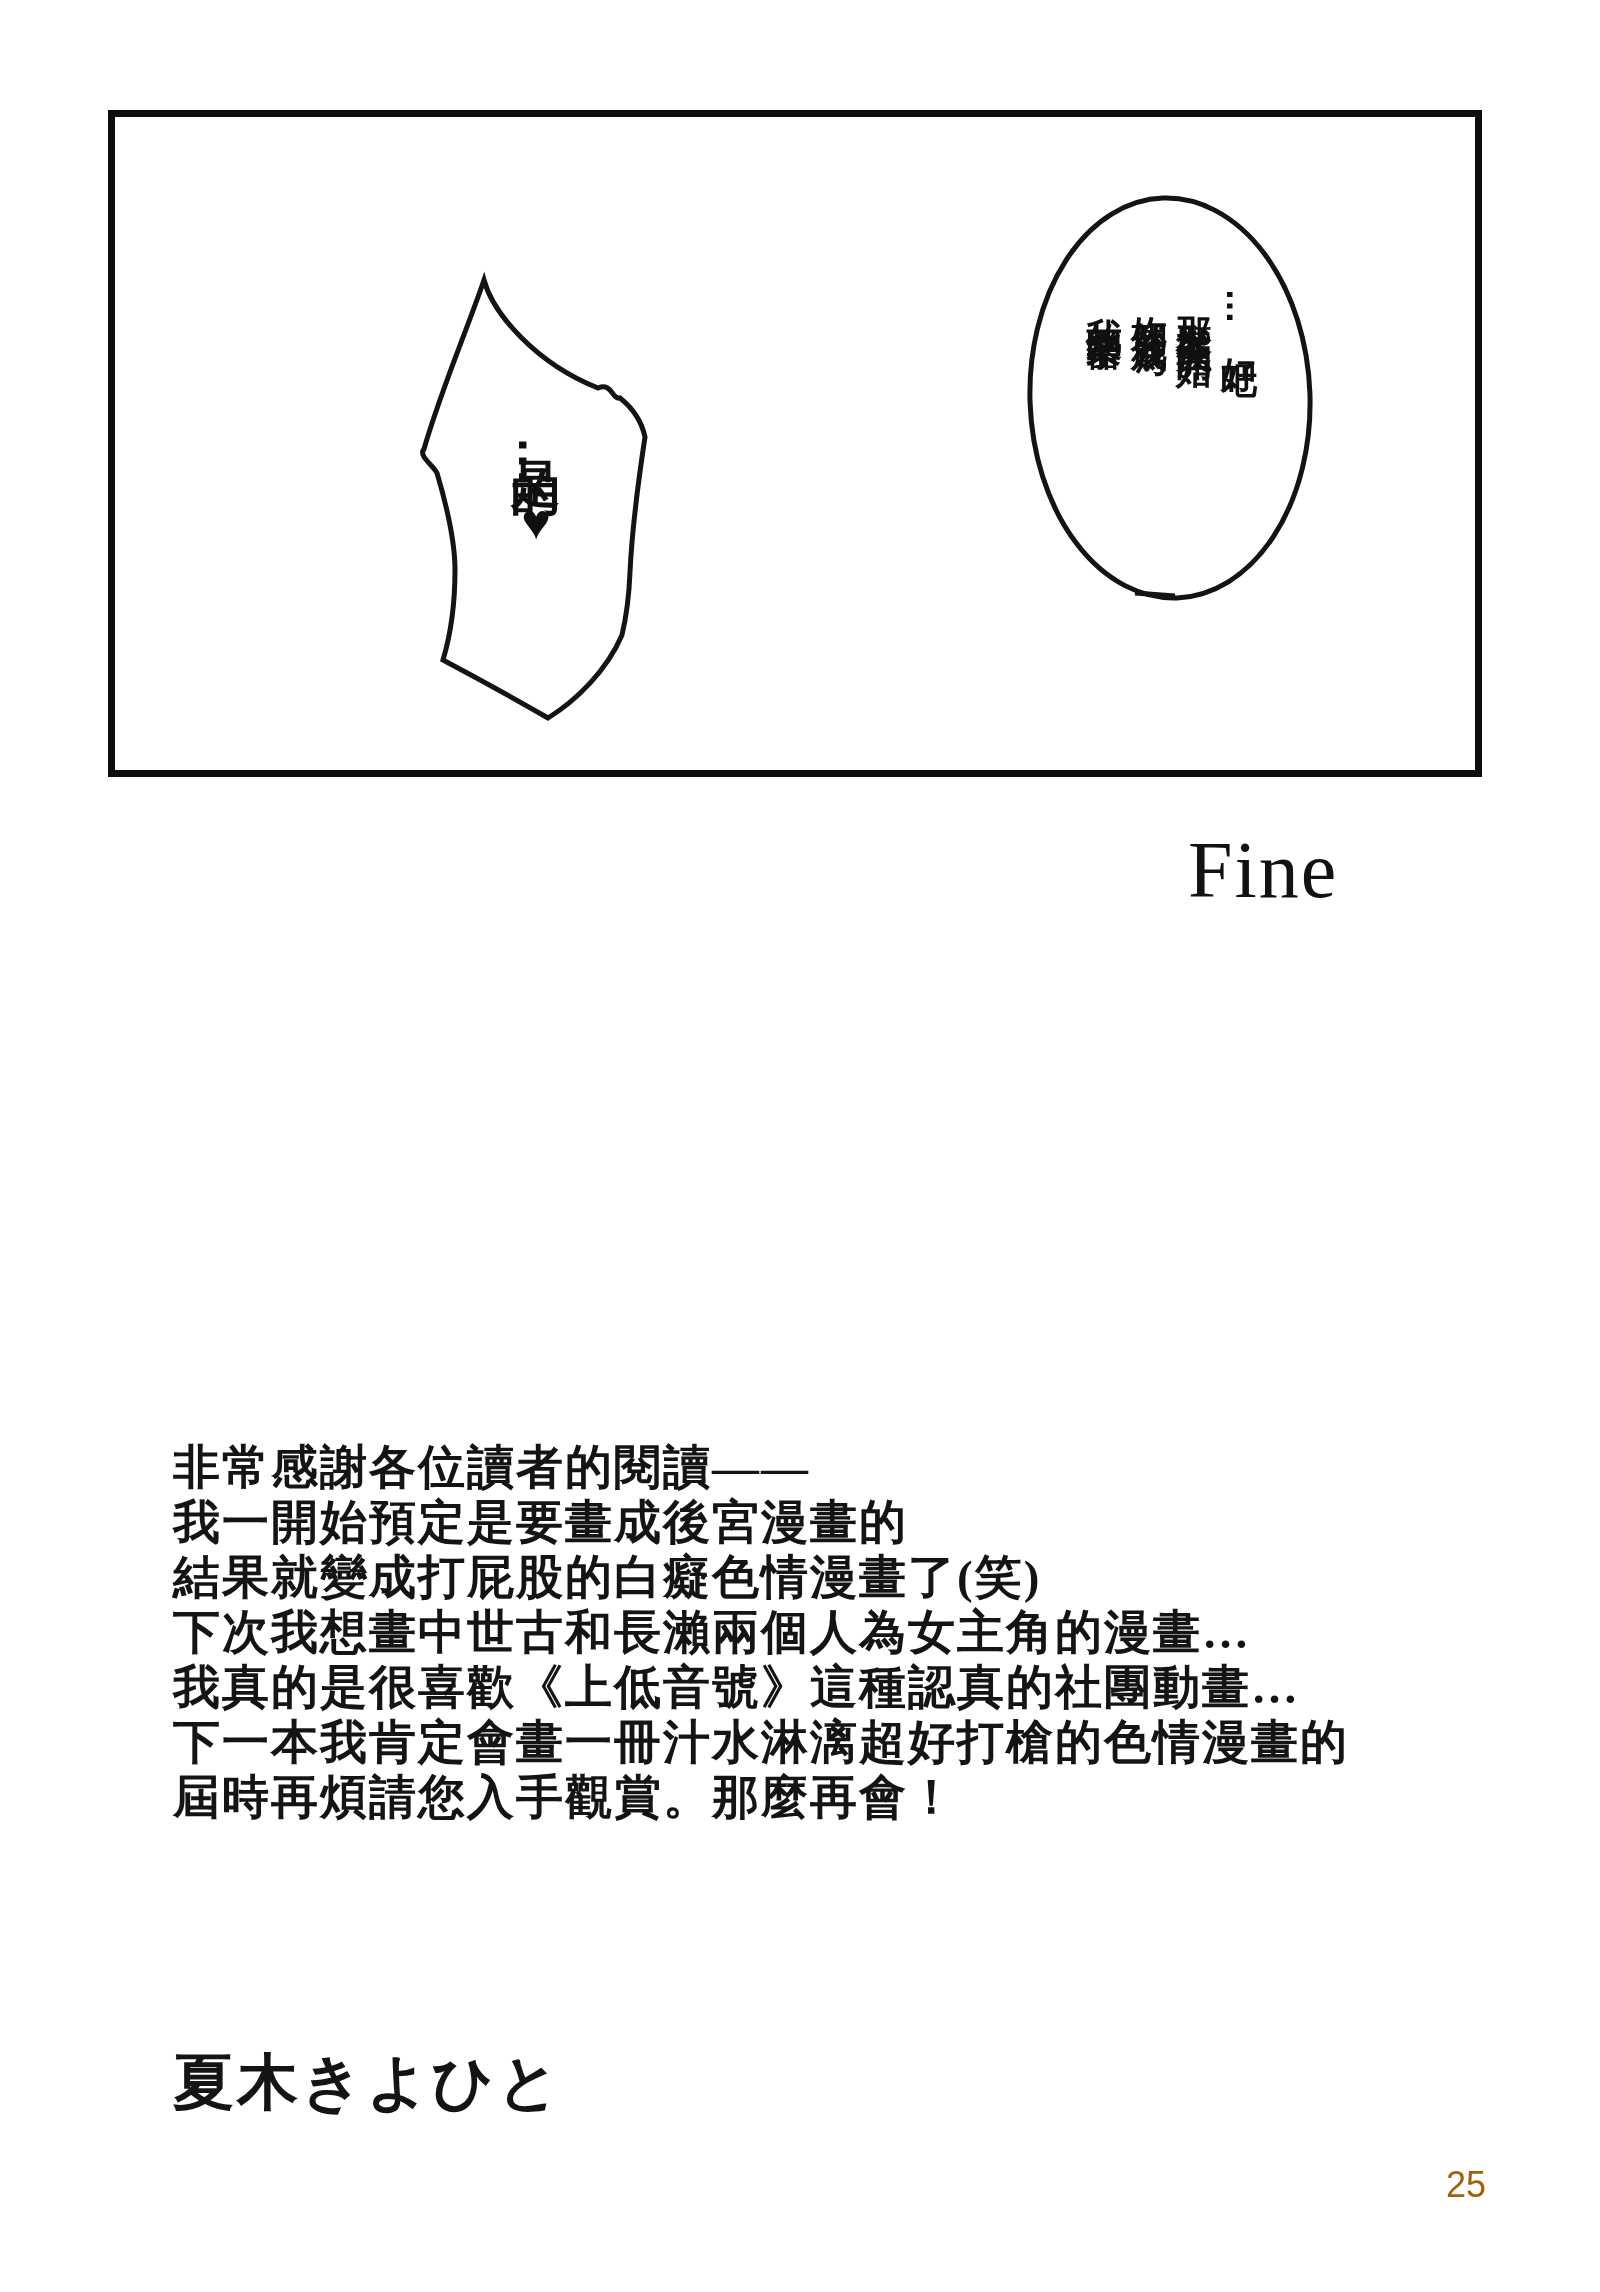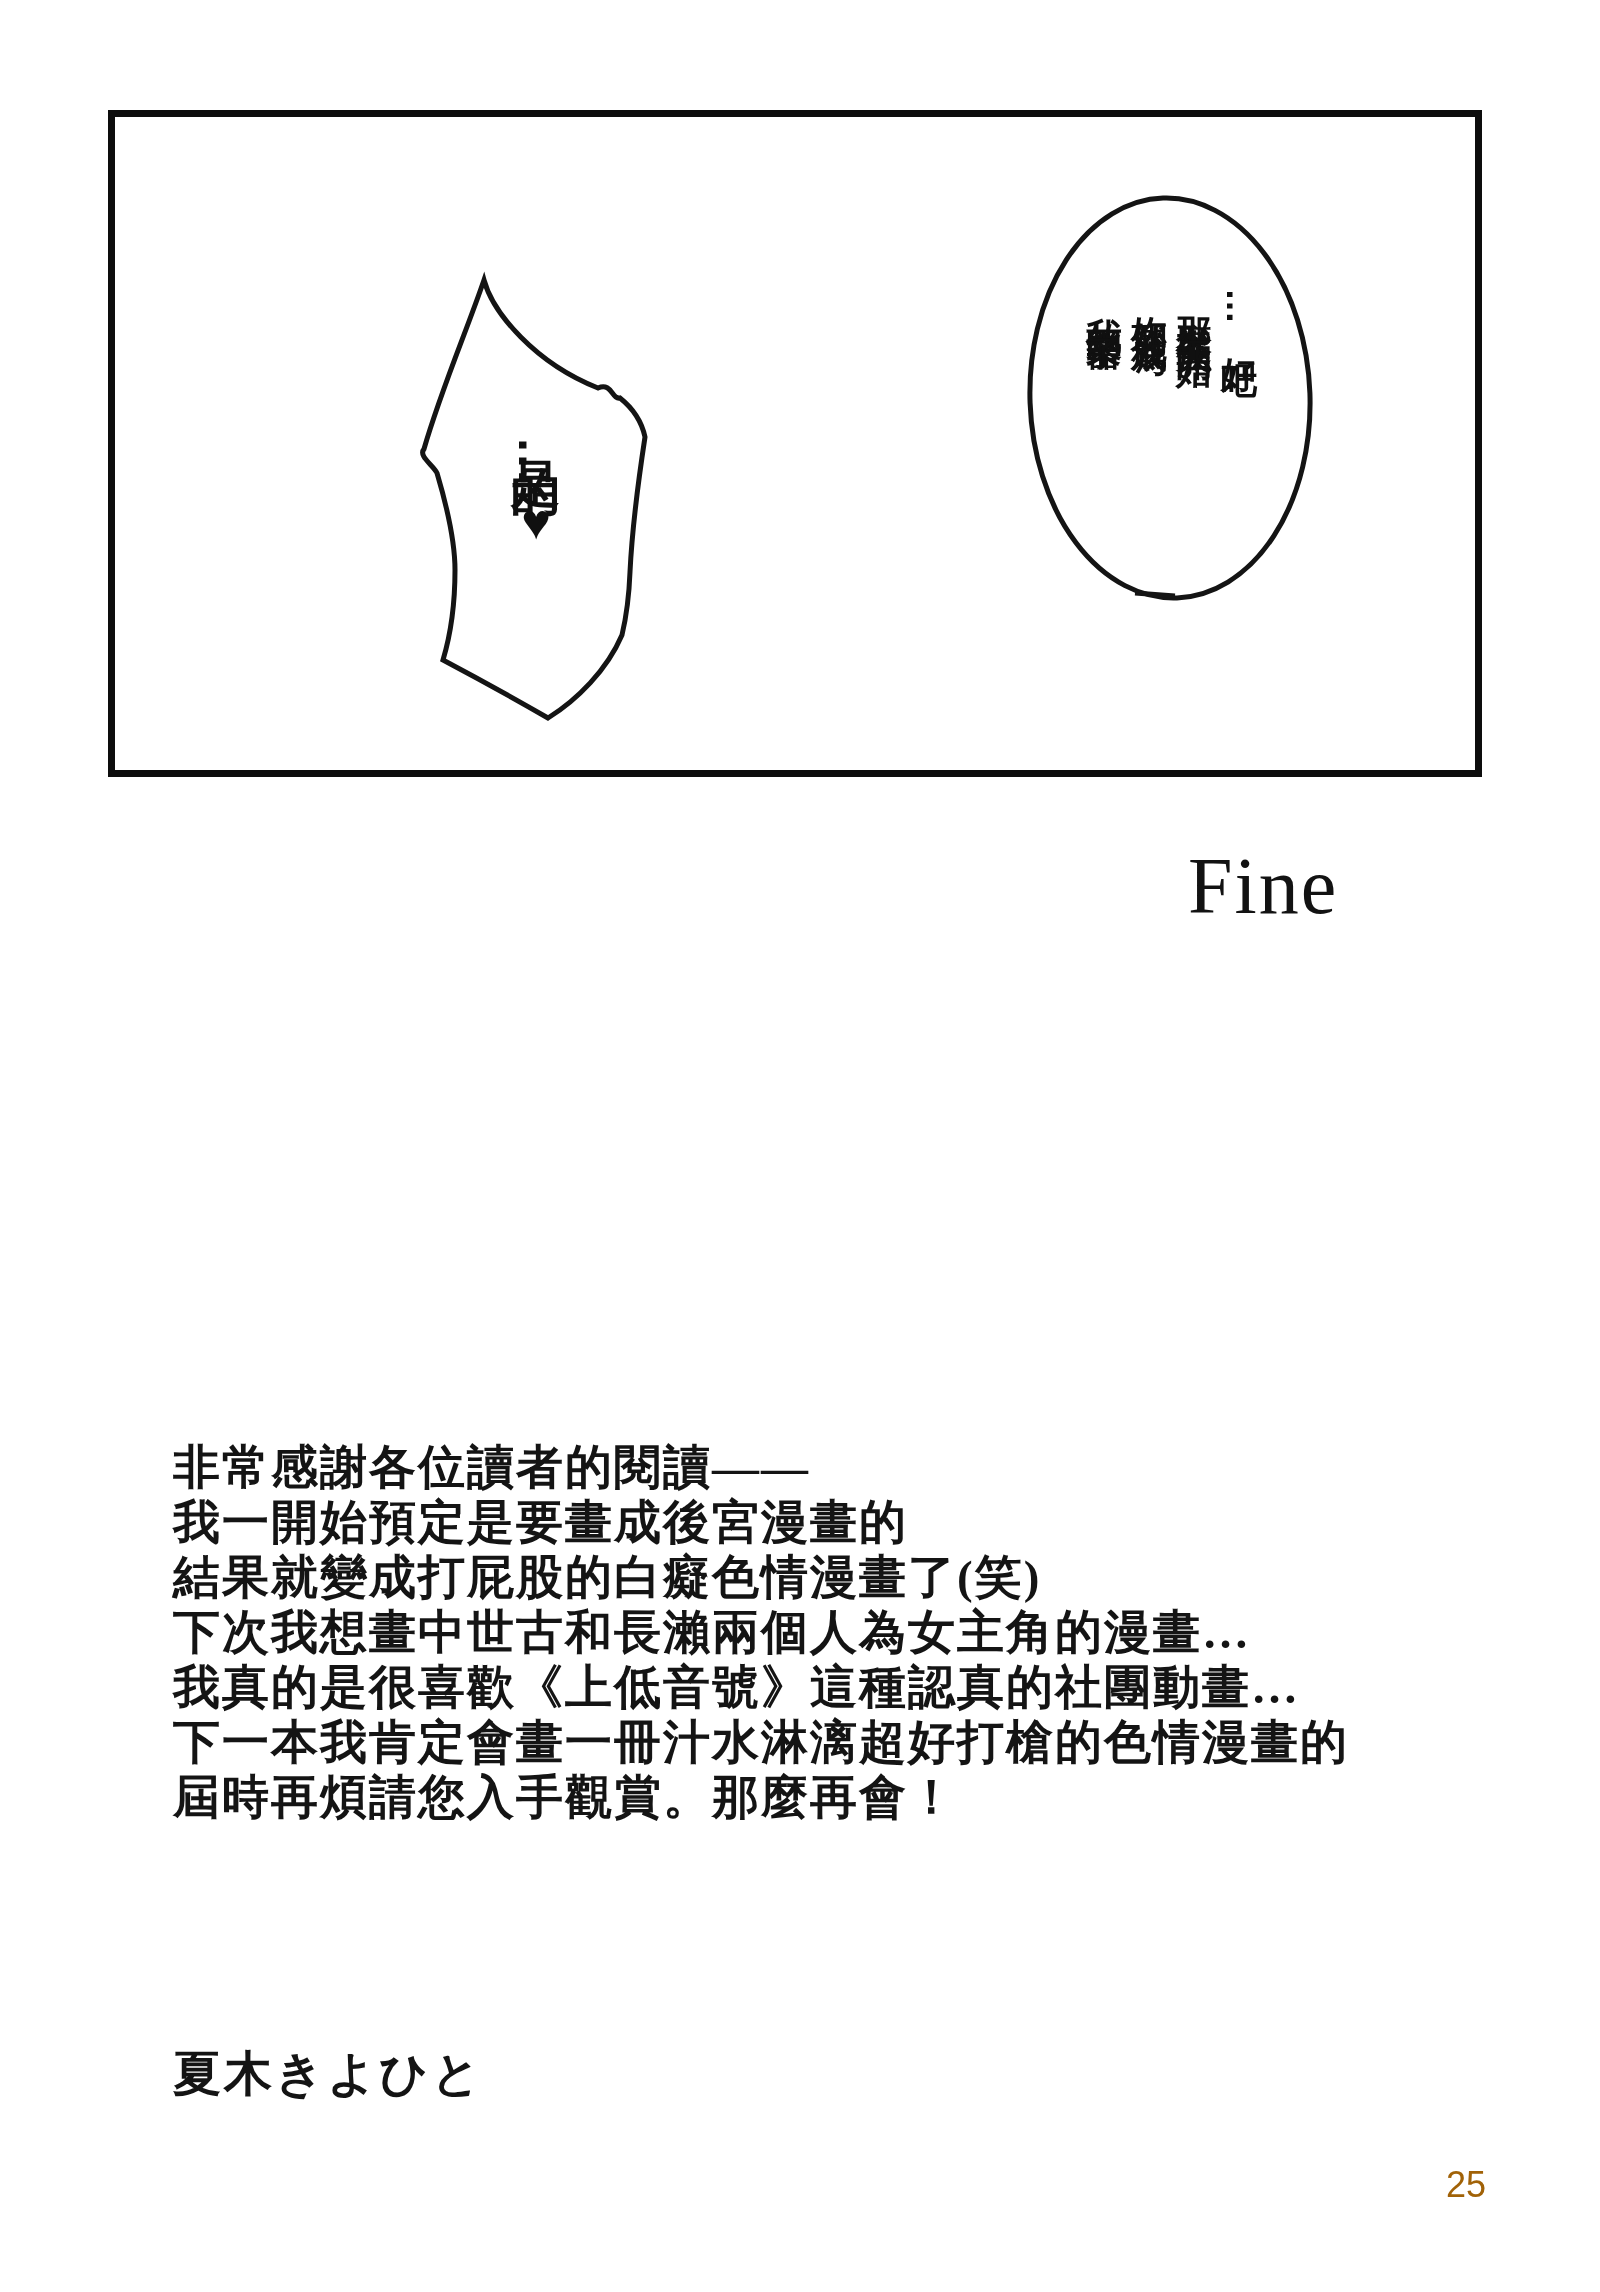--- a/index.html
+++ b/index.html
@@ -59,21 +59,20 @@
   
   .fine {
     left: 1188px;
     top: 830px;
     font-family: "Liberation Serif", "DejaVu Serif", serif;
     font-size: 80px;
     line-height: 80px;
     font-weight: 400;
     color: #121212;
     letter-spacing: 2px;
-    margin-top: 16px;
   }
 
   
   .afterword {
     left: 173px;
     top: 1440px;
     font-family: "Liberation Serif", "DejaVu Serif", serif;
     font-weight: 700;
     font-size: 47px;
     letter-spacing: 2px;
@@ -82,21 +81,21 @@
   .afterword .line {
     height: 55px;
     line-height: 55px;
     white-space: nowrap;
   }
   .author {
     left: 173px;
     top: 2042px;
     font-family: "Liberation Serif", "DejaVu Serif", serif;
     font-weight: 700;
-    font-size: 48px;
+    font-size: 61px;
     letter-spacing: 3px;
     color: #141414;
     white-space: nowrap;
   }
 
   
   .page-number {
     left: 1446px;
     top: 2164px;
     font-family: "Liberation Sans", "DejaVu Sans", sans-serif;

